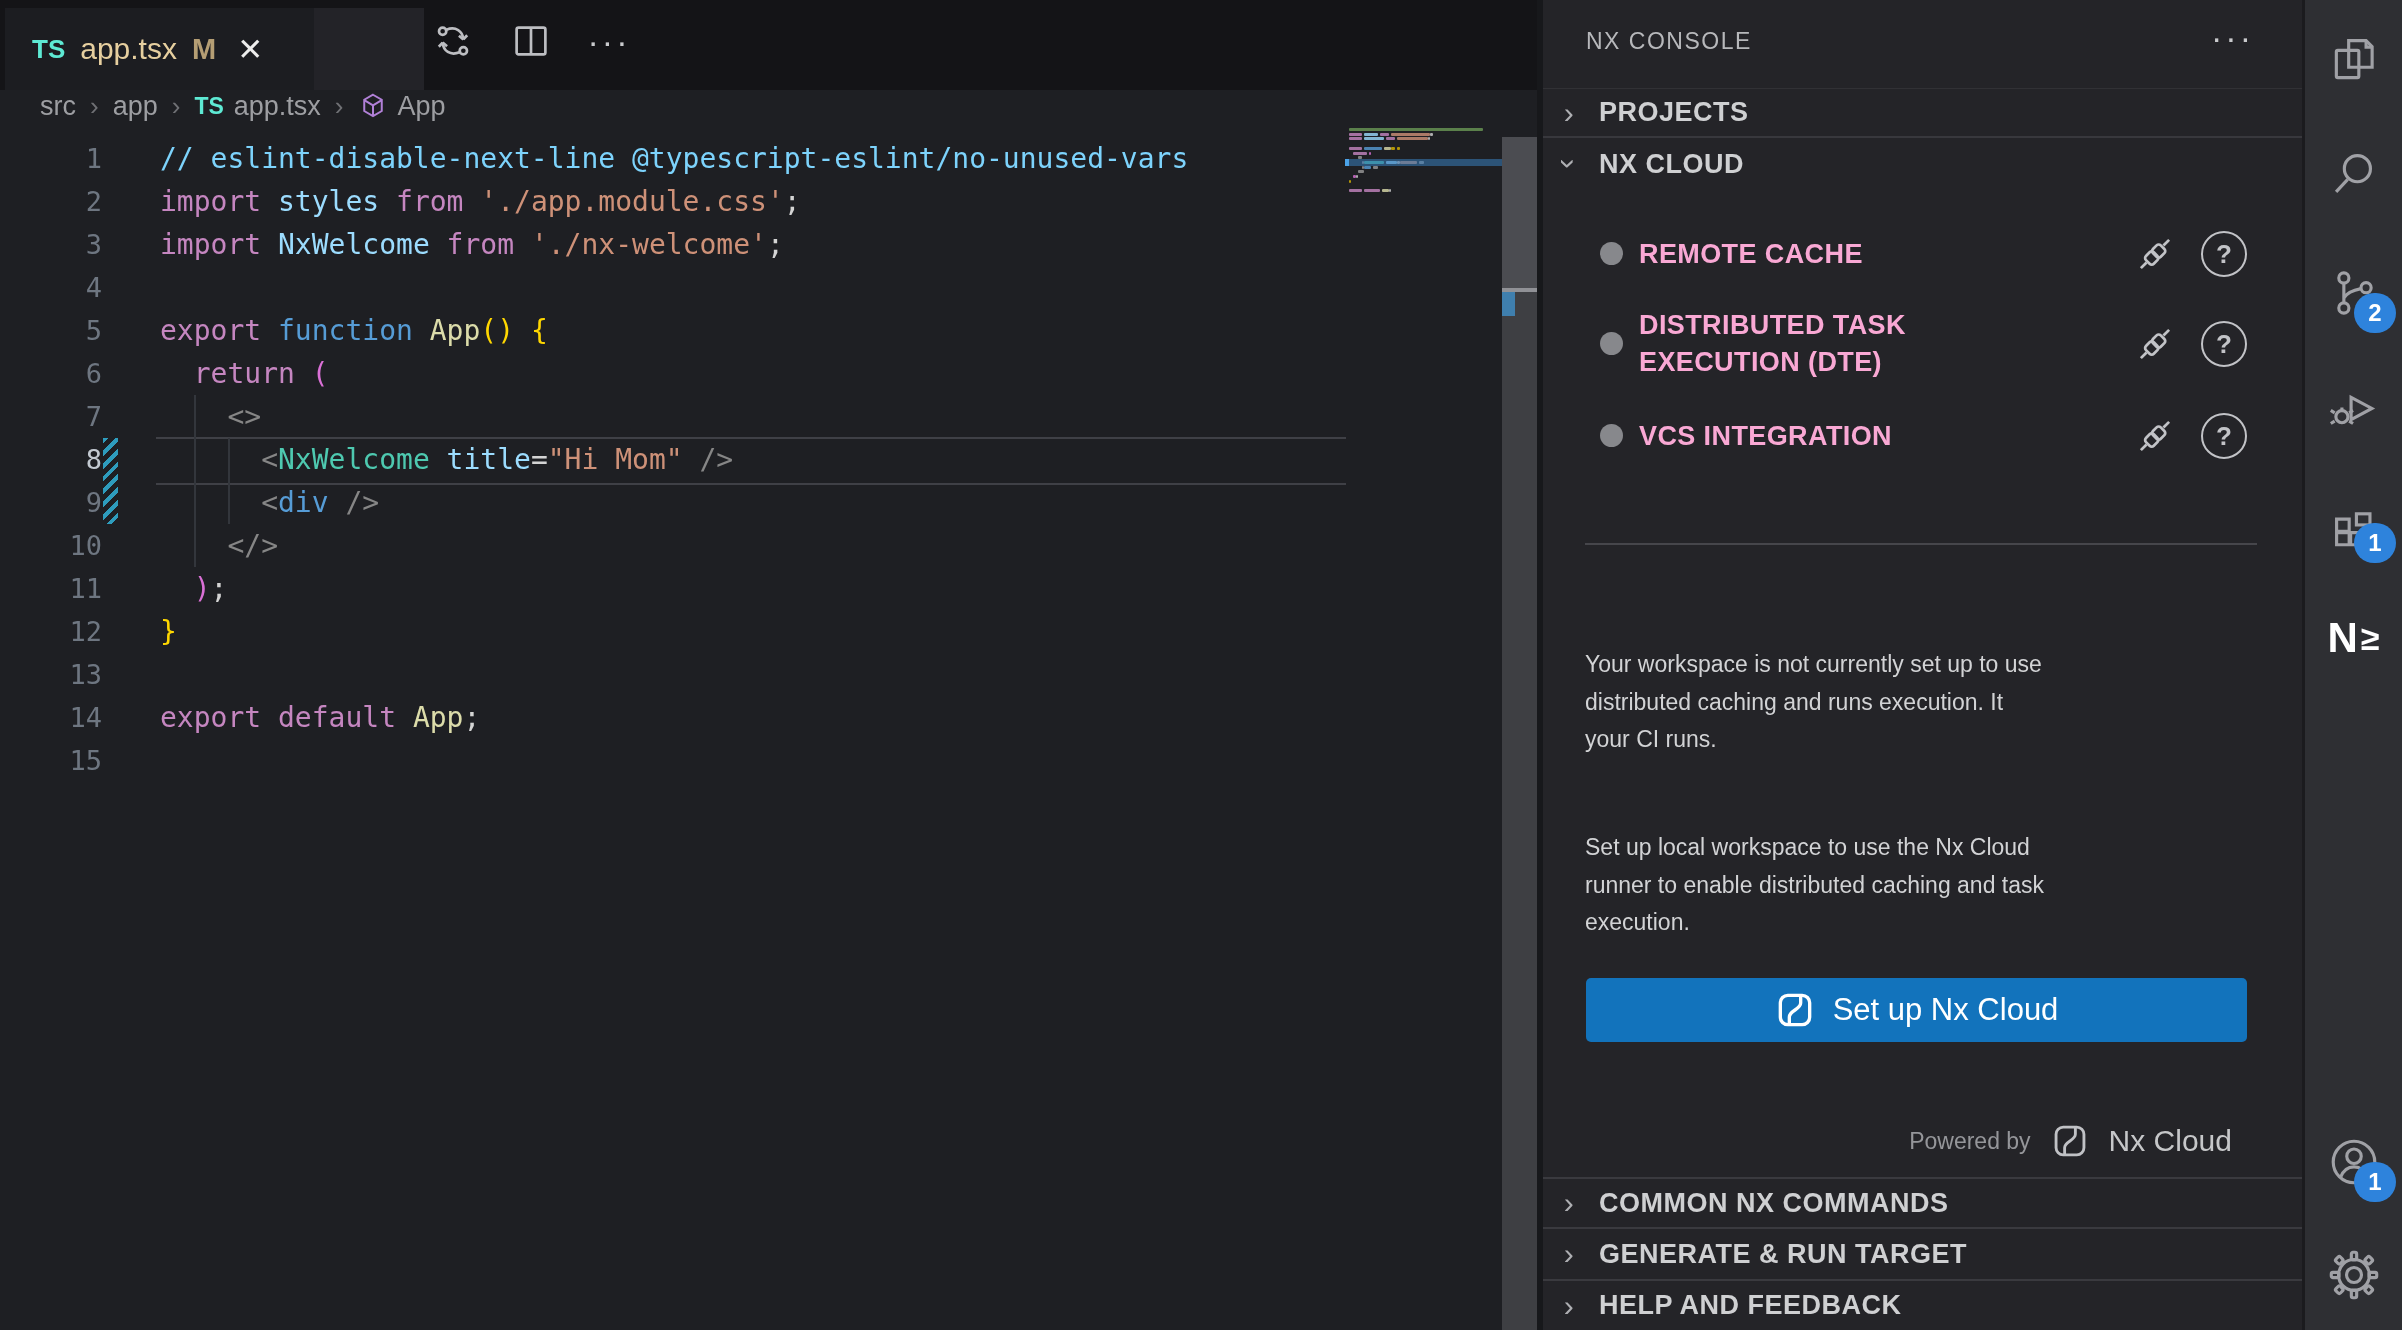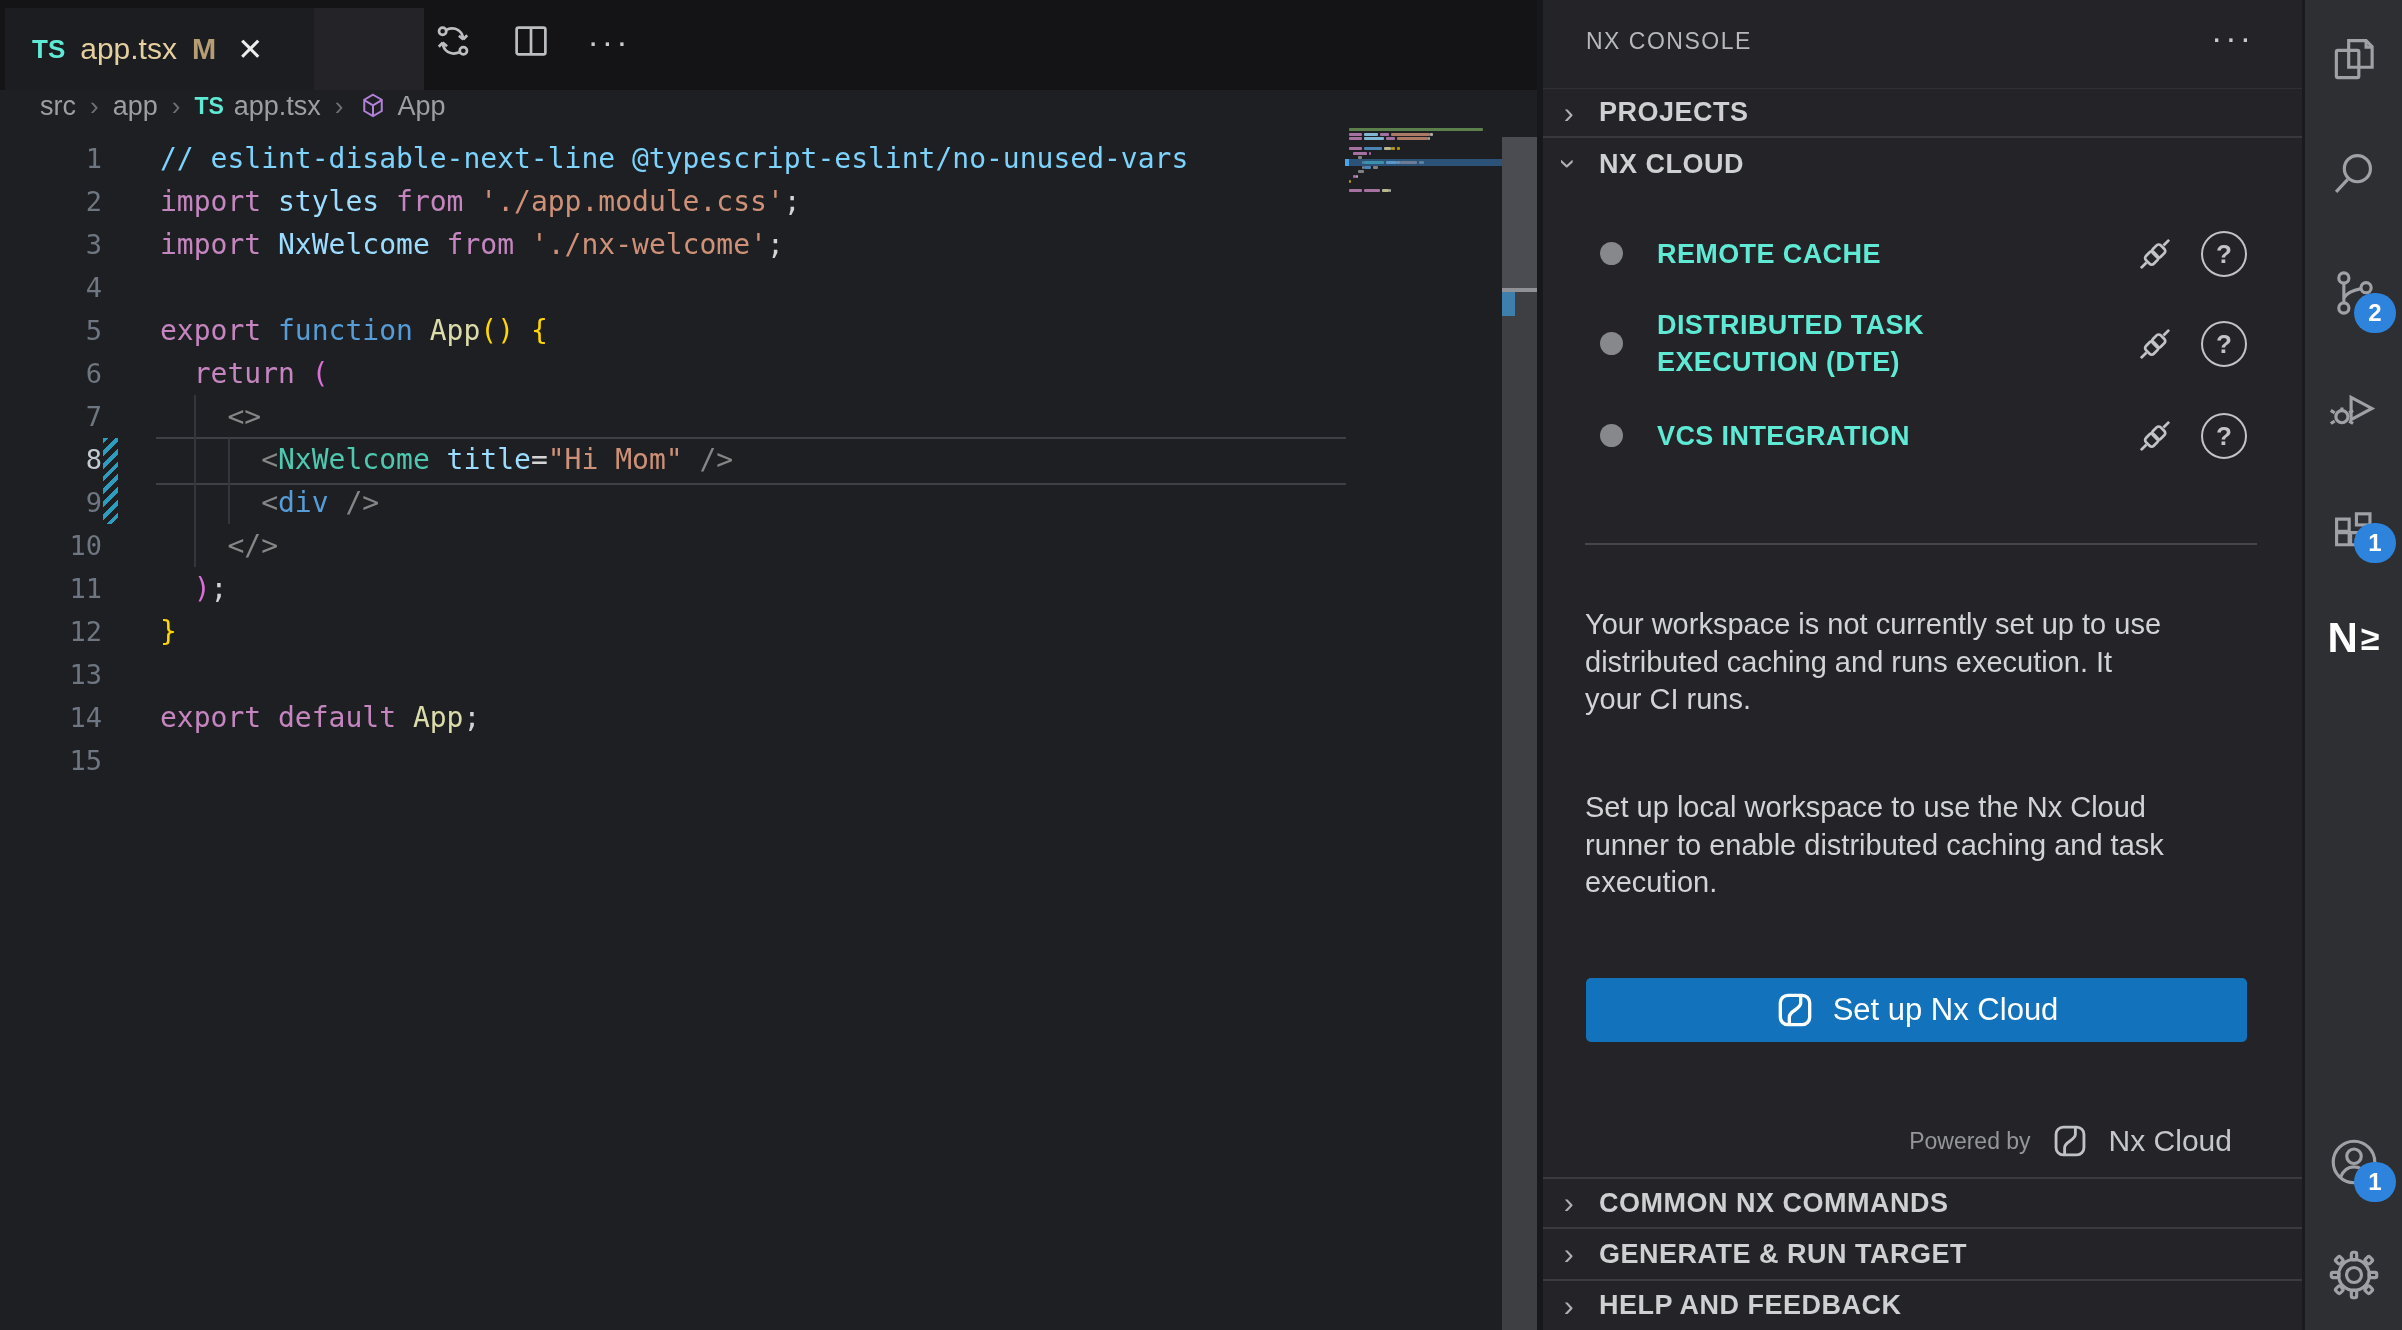--- a/index.html
+++ b/index.html
@@ -60,27 +60,27 @@
   #panel-title{position:absolute;left:43px;top:28px;font-size:23px;letter-spacing:1.5px;color:#B7B8BB;}
   #panel-more{position:absolute;right:48px;top:18px;color:#C9CACD;font-size:34px;letter-spacing:3px;cursor:pointer;}
   .sec-head{position:absolute;left:0;width:759px;display:flex;align-items:center;gap:18px;padding-left:14px;
     font-weight:bold;font-size:27px;letter-spacing:.5px;color:#CFD0D2;cursor:pointer;box-sizing:border-box;}
   .chev{color:#AEAFB3;font-size:30px;font-weight:normal;width:24px;display:inline-block;text-align:center;}
   .chev.down{transform:rotate(90deg);}
   #sec-projects{top:88px;height:50px;border-top:1px solid #313135;border-bottom:2px solid #38383D;}
   #sec-nxcloud{top:140px;height:48px;}
   .tree-item{position:absolute;left:0;width:759px;display:flex;align-items:center;cursor:pointer;}
   .bullet{position:absolute;left:57px;width:23px;height:23px;border-radius:50%;background:#87888C;}
-  .ti-label{position:absolute;left:114px;font-weight:bold;font-size:27px;letter-spacing:.4px;color:#5eead4;width:430px;line-height:37px;}
+  .ti-label{position:absolute;left:96px;font-weight:bold;font-size:27px;letter-spacing:.4px;color:#f9a8d4;width:430px;line-height:37px;}
   .ti-icons{position:absolute;left:590px;display:flex;gap:24px;align-items:center;}
   .ti-icons svg{stroke:#C2C3C7;fill:none;stroke-width:1.5;cursor:pointer;}
   .help-circ{width:42px;height:42px;border:2.5px solid #C2C3C7;border-radius:50%;display:flex;align-items:center;justify-content:center;
     color:#C2C3C7;font-size:26px;font-weight:bold;cursor:pointer;}
   #webview-hr{position:absolute;left:42px;top:543px;width:672px;border-top:2px solid #46464B;}
-  .wv-p{position:absolute;left:42px;font-size:29px;line-height:37.5px;color:#D2D3D5;}
+  .wv-p{position:absolute;left:42px;font-size:23px;line-height:37.5px;color:#D2D3D5;margin-top:40px;}
   #wv-p1{top:606px;}
   #wv-p2{top:789px;}
   #setup-btn{position:absolute;left:43px;top:978px;width:661px;height:64px;background:#1273BC;border:none;border-radius:5px;
     color:#fff;font-size:31px;font-family:"Liberation Sans",sans-serif;display:flex;align-items:center;justify-content:center;gap:18px;cursor:pointer;}
   #setup-btn svg{stroke:#fff;fill:none;stroke-width:2;}
   #powered-row{position:absolute;right:70px;top:1122px;display:flex;align-items:center;gap:20px;}
   #powered-label{color:#95969A;font-size:23px;}
   #powered-row svg{stroke:#C0C1C5;fill:none;stroke-width:1.8;}
   #powered-brand{color:#C6C7C9;font-size:30px;}
   .bottom-sec{border-top:2px solid #3A3A3F;}

